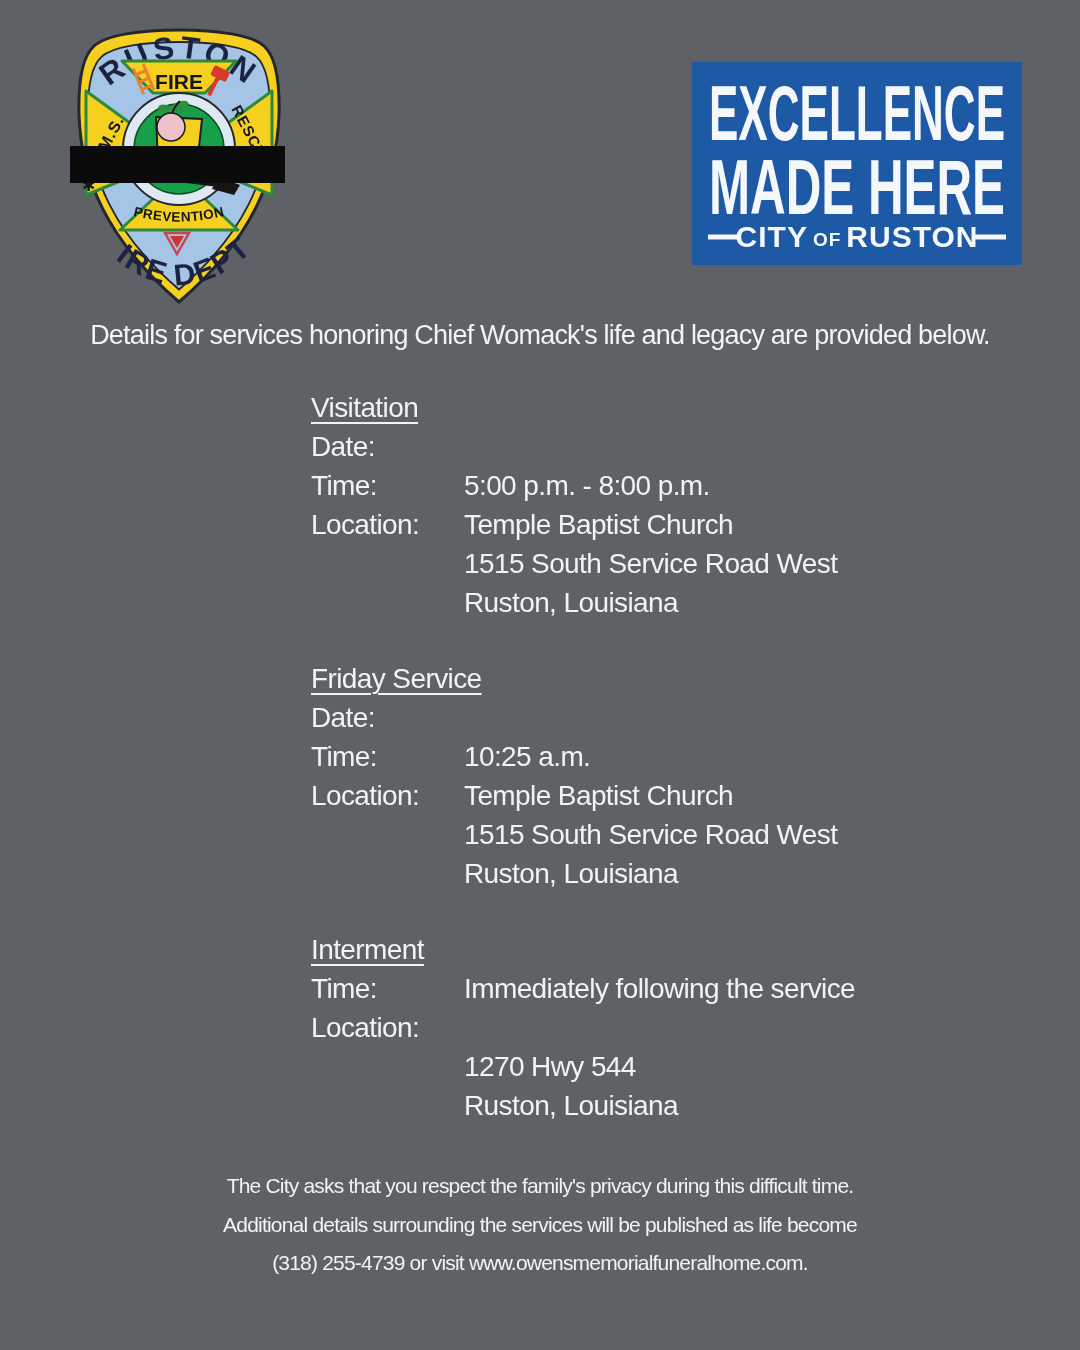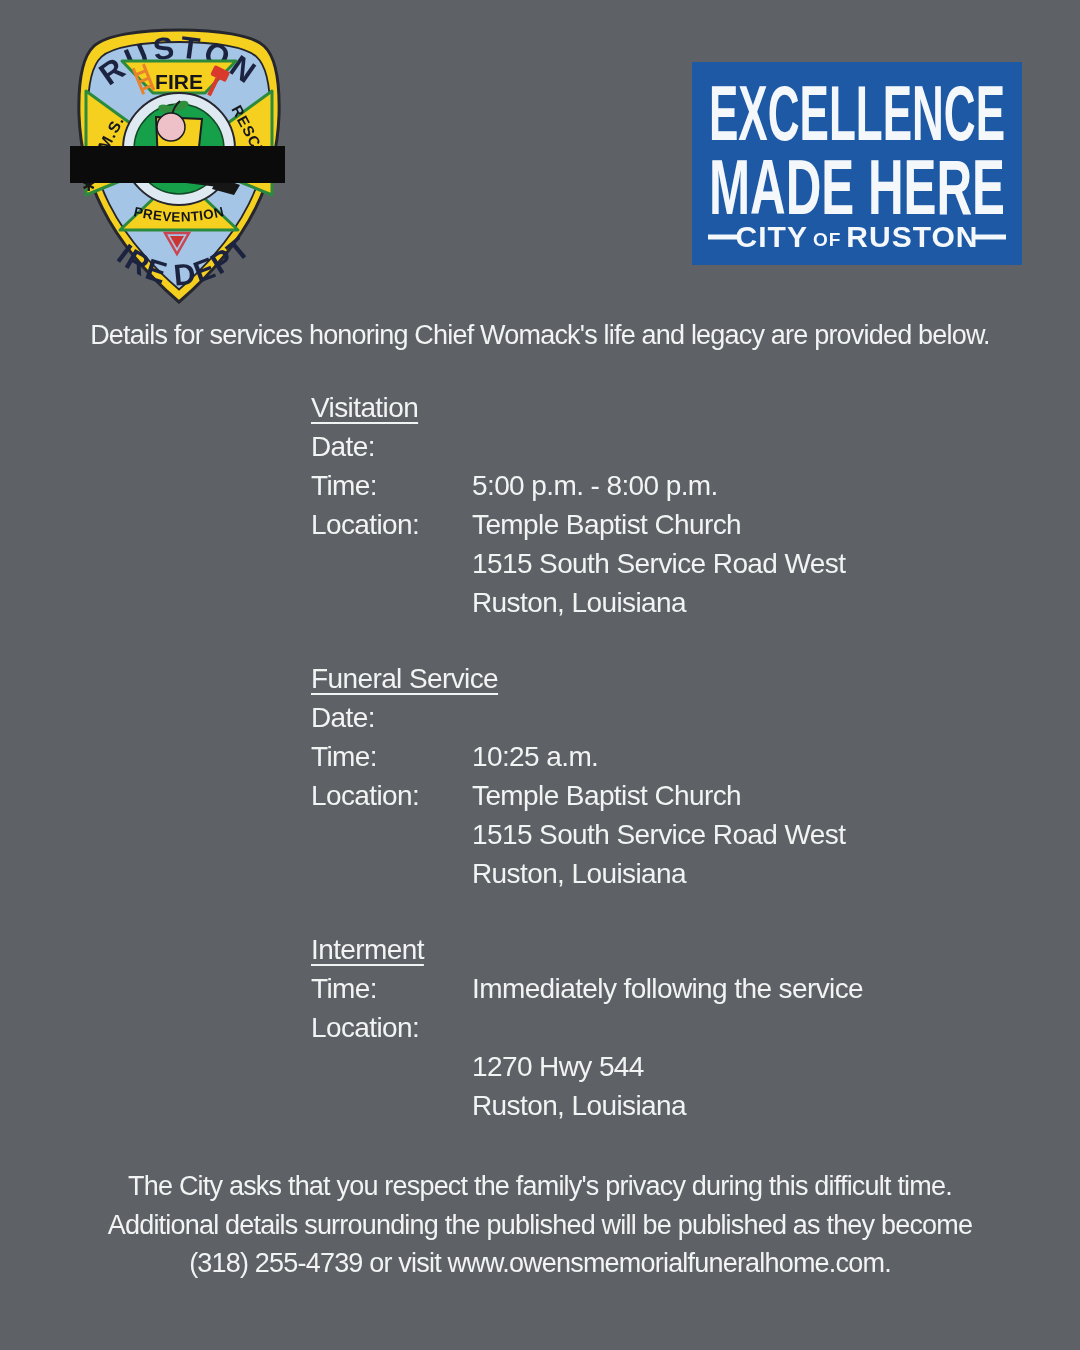--- a/index.html
+++ b/index.html
@@ -20,27 +20,27 @@
   }
   
   .sections{position:absolute;left:275px;top:388px;font-size:28px;letter-spacing:-0.6px;line-height:39px;margin-left:36px;}
   .section{margin-bottom:37px;}
   .section-title{
     display:inline-block;
     text-decoration:underline;
     text-decoration-thickness:2px;
     text-underline-offset:5px;
   }
-  .row{display:flex;white-space:nowrap;gap:8px;}
+  .row{display:flex;white-space:nowrap;}
   .row .lbl{width:153px;flex:0 0 153px;}
   .row .val{flex:1;}
   
   .footer{
     position:absolute;top:1167px;left:0;width:1080px;text-align:center;
-    font-size:27px;letter-spacing:-0.8px;line-height:38.5px;
+    font-size:21px;letter-spacing:-0.8px;line-height:38.5px;
   }
   .footer div{white-space:nowrap;}
 </style>
 </head>
 <body>
 
 <div class="canvas">
 
   <svg class="badge" viewBox="0 0 222 278">
     <defs>
@@ -134,21 +134,21 @@
         <span class="lbl"></span>
         <span class="val">1515 South Service Road West</span>
       </div>
       <div class="row">
         <span class="lbl"></span>
         <span class="val">Ruston, Louisiana</span>
       </div>
     </div>
 
     <div class="section">
-      <span class="section-title">Funeral Service</span>
+      <span class="section-title">Friday Service</span>
       <div class="row">
         <span class="lbl">Date:</span>
       </div>
       <div class="row">
         <span class="lbl">Time:</span>
         <span class="val">10:25 a.m.</span>
       </div>
       <div class="row">
         <span class="lbl">Location:</span>
         <span class="val">Temple Baptist Church</span>
@@ -179,17 +179,17 @@
       <div class="row">
         <span class="lbl"></span>
         <span class="val">Ruston, Louisiana</span>
       </div>
     </div>
 
   </div>
 
   <div class="footer">
     <div>The City asks that you respect the family's privacy during this difficult time.</div>
-    <div>Additional details surrounding the published will be published as they become</div>
+    <div>Additional details surrounding the services will be published as life become</div>
     <div>(318) 255-4739 or visit www.owensmemorialfuneralhome.com.</div>
   </div>
 
 </div>
 
 </body></html>

